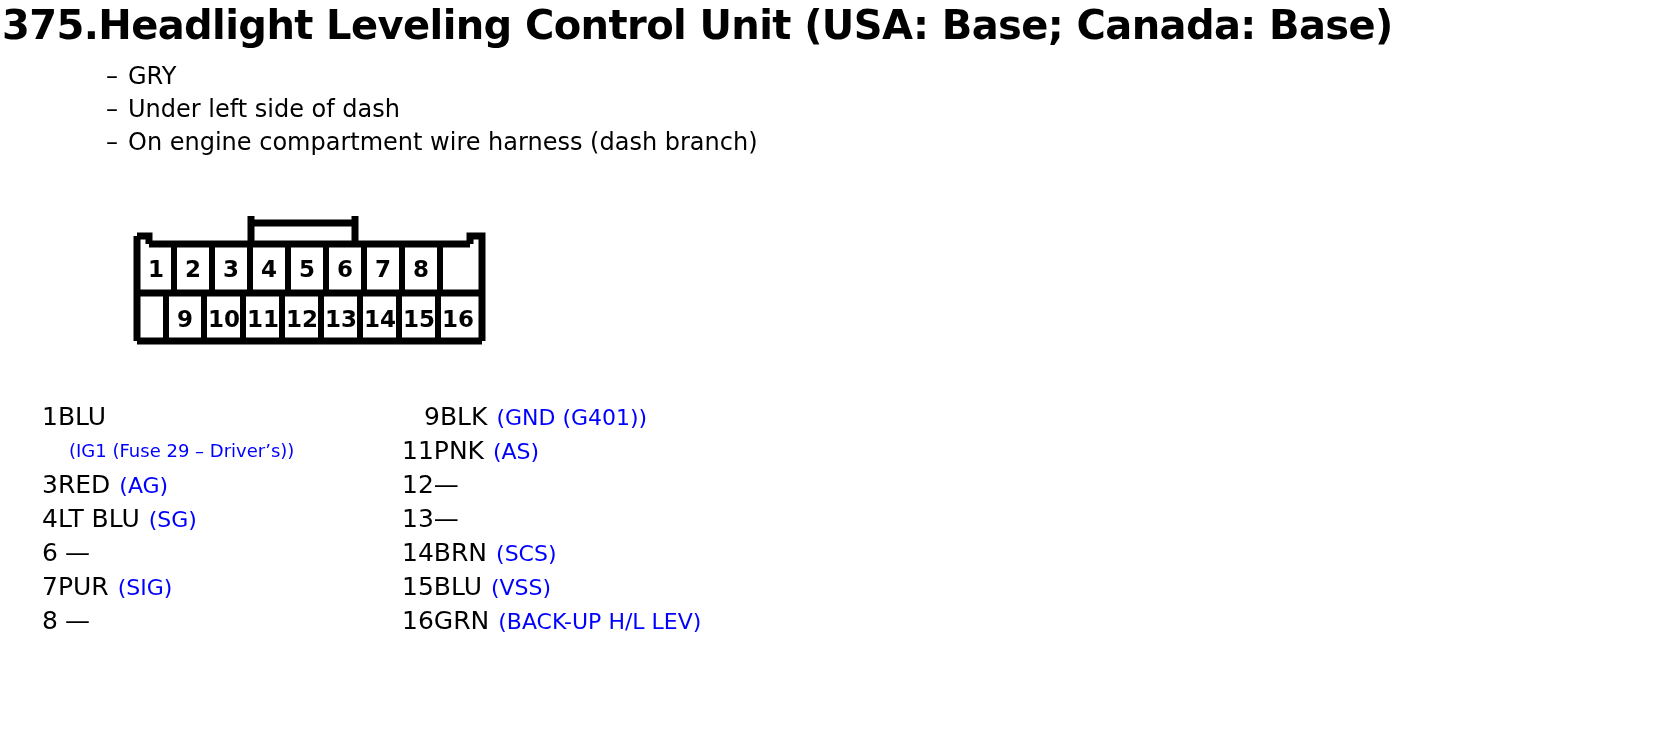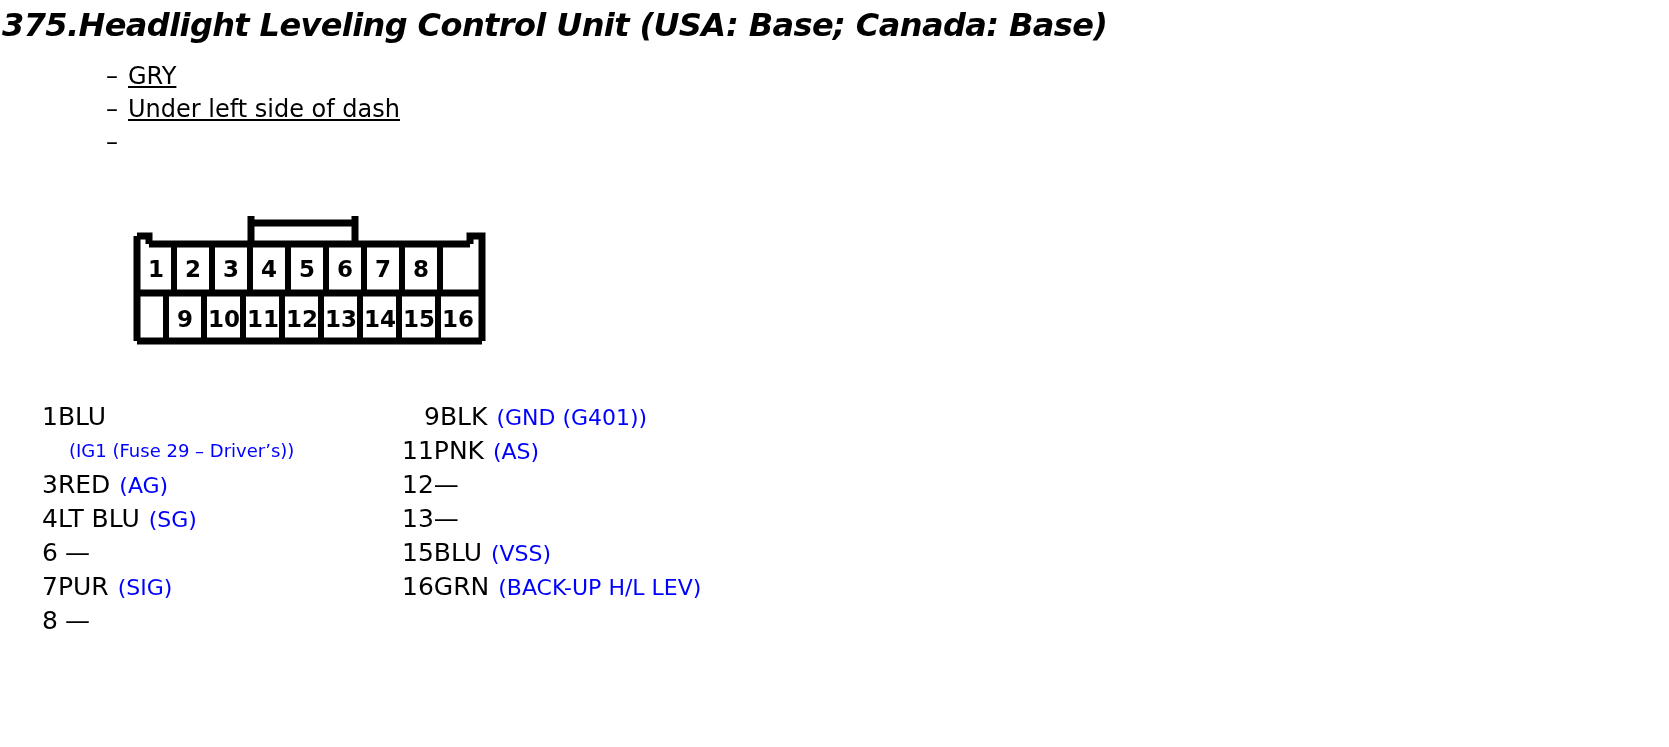--- a/index.html
+++ b/index.html
@@ -18,26 +18,25 @@
   }
 
   
   .page-title {
     position: absolute;
     left: 2px;
     top: 2px;
     width: 1665px;
     font-family: "DejaVu Sans", sans-serif;
     font-weight: bold;
-    font-size: 32px;
+    font-size: 40px;
     line-height: 46px;
     letter-spacing: -0.6px;
     white-space: nowrap;
     color: #000000;
-    font-style: italic;
   }
 
   
   .notes {
     position: absolute;
     left: 106px;
     top: 60px;
     width: 1100px;
   }
   .note-row {
@@ -45,21 +44,21 @@
     align-items: baseline;
     font-size: 24px;
     line-height: 33px;
     color: #000000;
   }
   .note-dash {
     width: 22px;
     flex: 0 0 22px;
     color: #000000;
   }
-  .note-text { white-space: nowrap; text-decoration: underline; }
+  .note-text { white-space: nowrap; }
 
   
   .connector-wrap {
     position: absolute;
     left: 130px;
     top: 196px;
     width: 510px;
     height: 172px;
   }
   .connector-svg { display: block; }
@@ -128,20 +127,21 @@
   <div class="note-row">
     <span class="note-dash">–</span>
     <span class="note-text">GRY</span>
   </div>
   <div class="note-row">
     <span class="note-dash">–</span>
     <span class="note-text">Under left side of dash</span>
   </div>
   <div class="note-row">
     <span class="note-dash">–</span>
+    <span class="note-text">On engine compartment wire harness (dash branch)</span>
   </div>
 </div>
 
 <div class="connector-wrap">
   <svg class="connector-svg" width="510" height="172" viewBox="0 0 510 172">
     <g fill="none" stroke="#000000" stroke-width="7" stroke-linejoin="miter">
 
       <path d="M 121 20 L 121 48"></path>
       <path d="M 225 20 L 225 48"></path>
       <path d="M 121 27 L 225 27"></path>
@@ -241,20 +241,23 @@
     </div>
 
     <div class="pin-row">
       <span class="pin-id">12</span><span class="pin-dash">—</span>
     </div>
 
     <div class="pin-row">
       <span class="pin-id">13</span><span class="pin-dash">—</span>
     </div>
 
+    <div class="pin-row">
+      <span class="pin-id">14</span><span class="pin-id">BRN</span><span class="pin-sig gap">(SCS)</span>
+    </div>
 
     <div class="pin-row">
       <span class="pin-id">15</span><span class="pin-id">BLU</span><span class="pin-sig gap">(VSS)</span>
     </div>
 
     <div class="pin-row">
       <span class="pin-id">16</span><span class="pin-id">GRN</span><span class="pin-sig gap">(BACK-UP H/L LEV)</span>
     </div>
   </div>
 </div>

